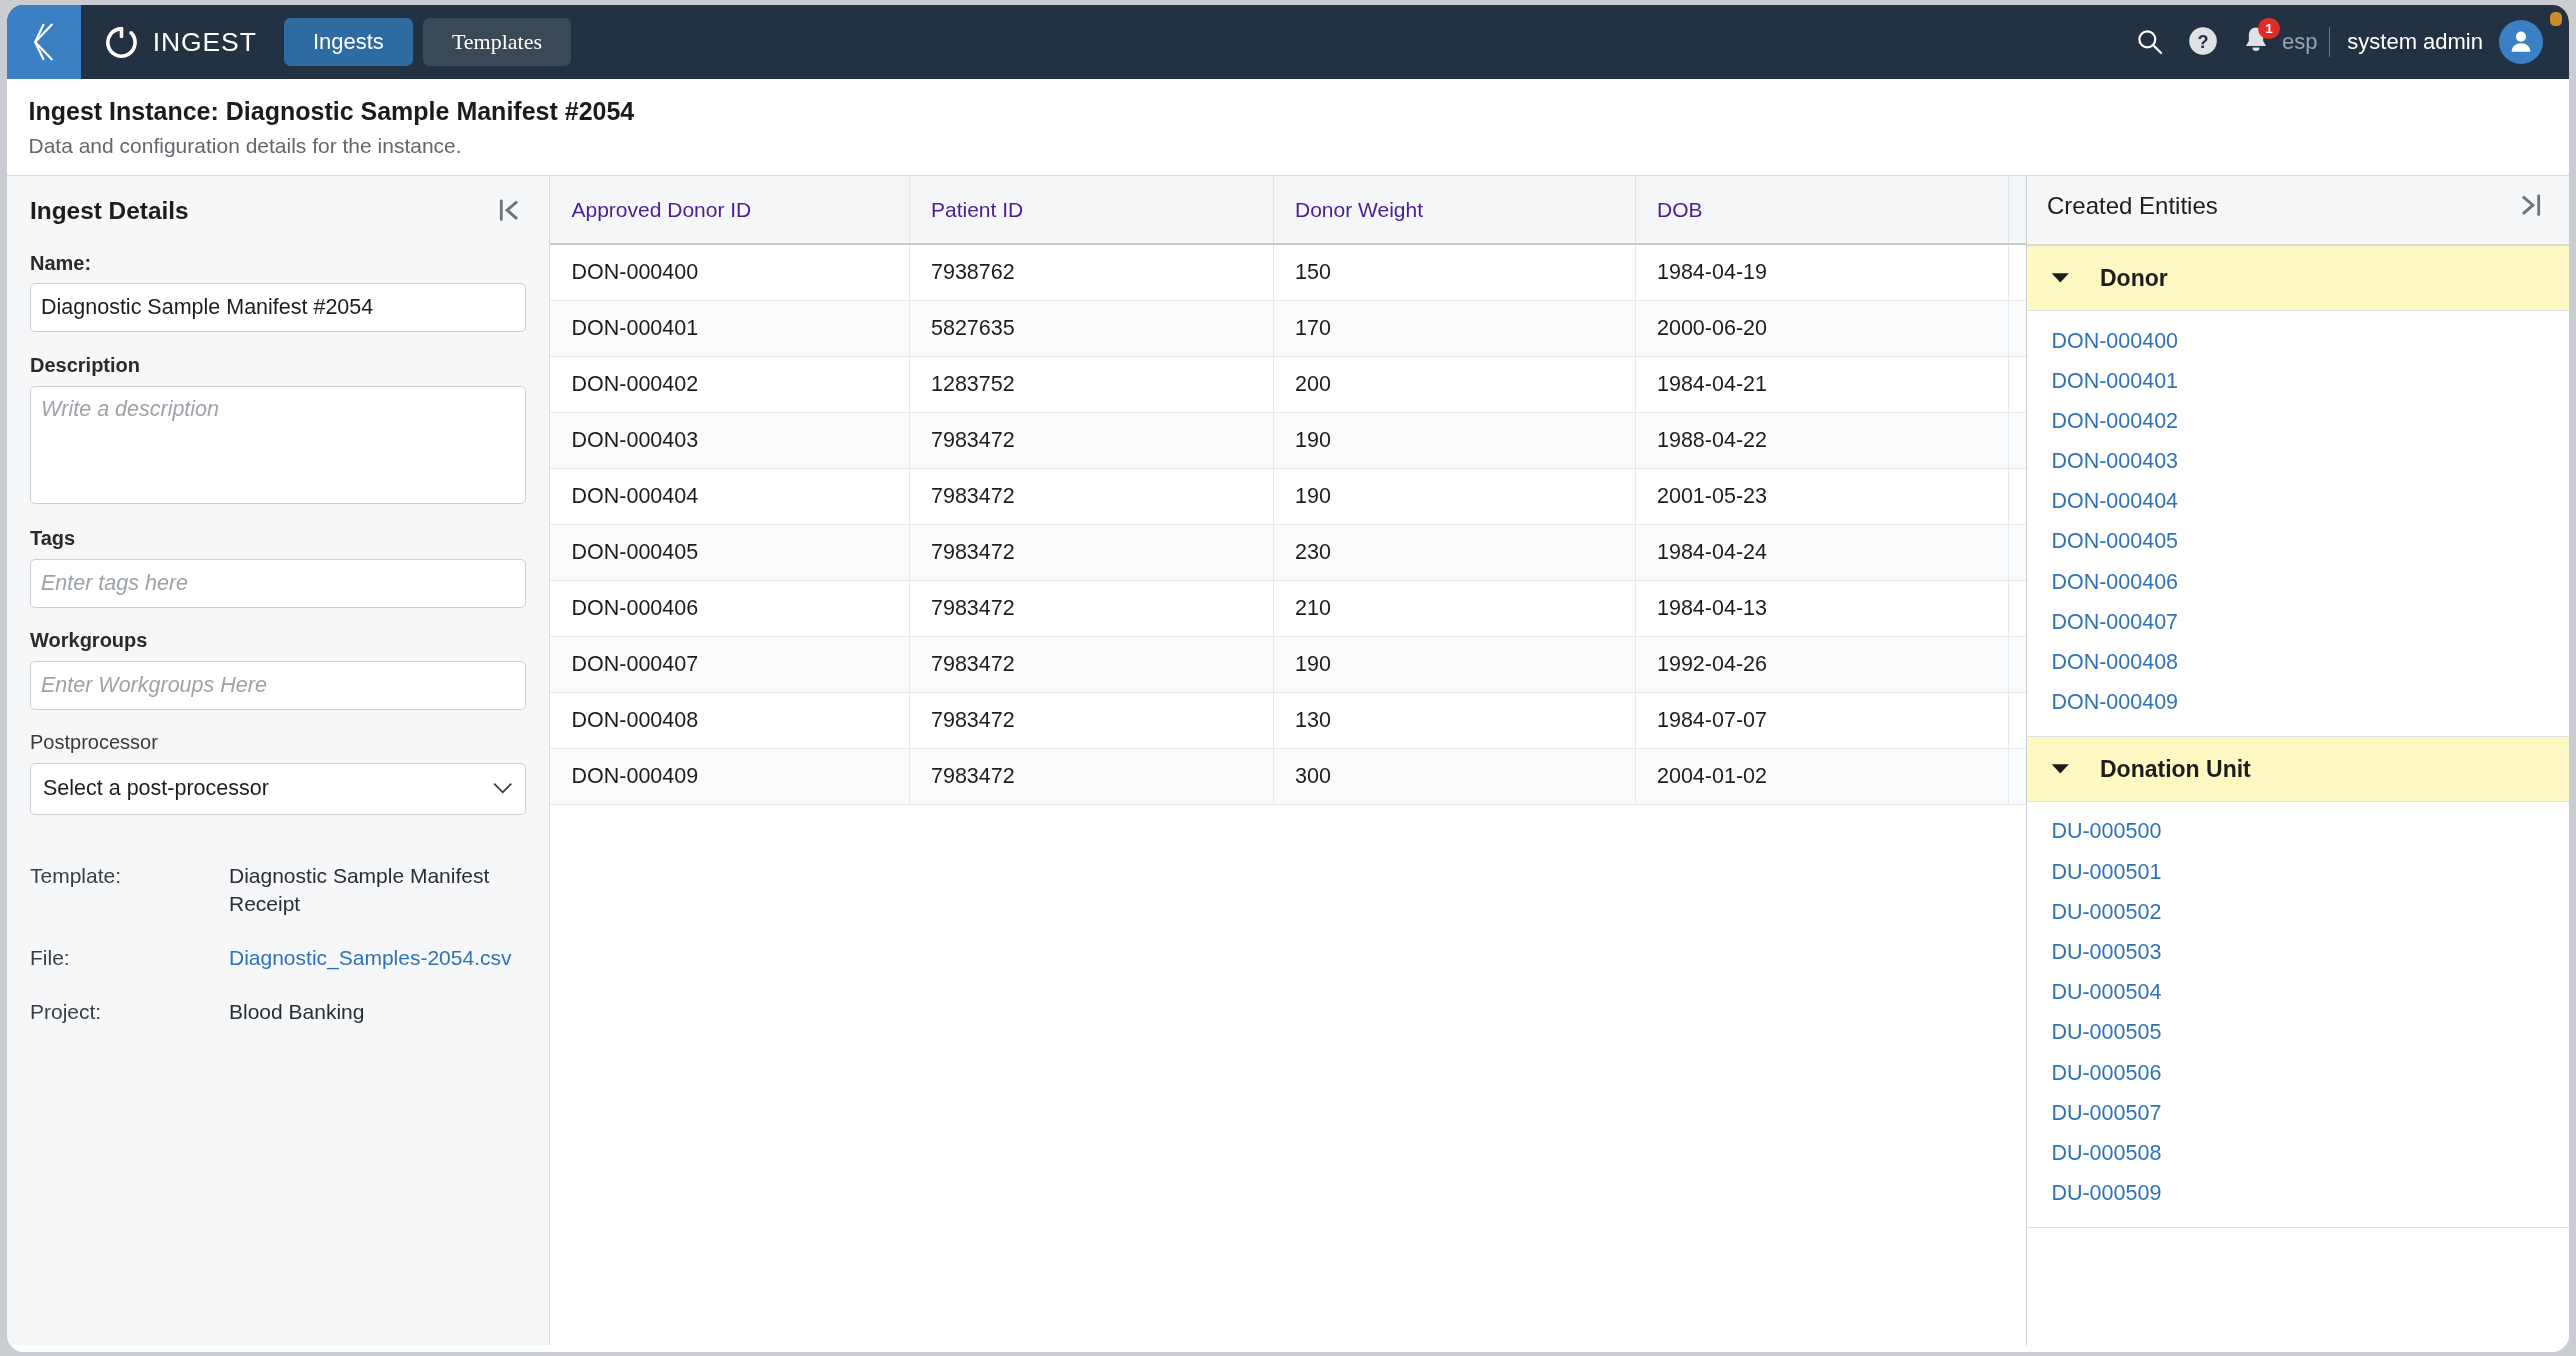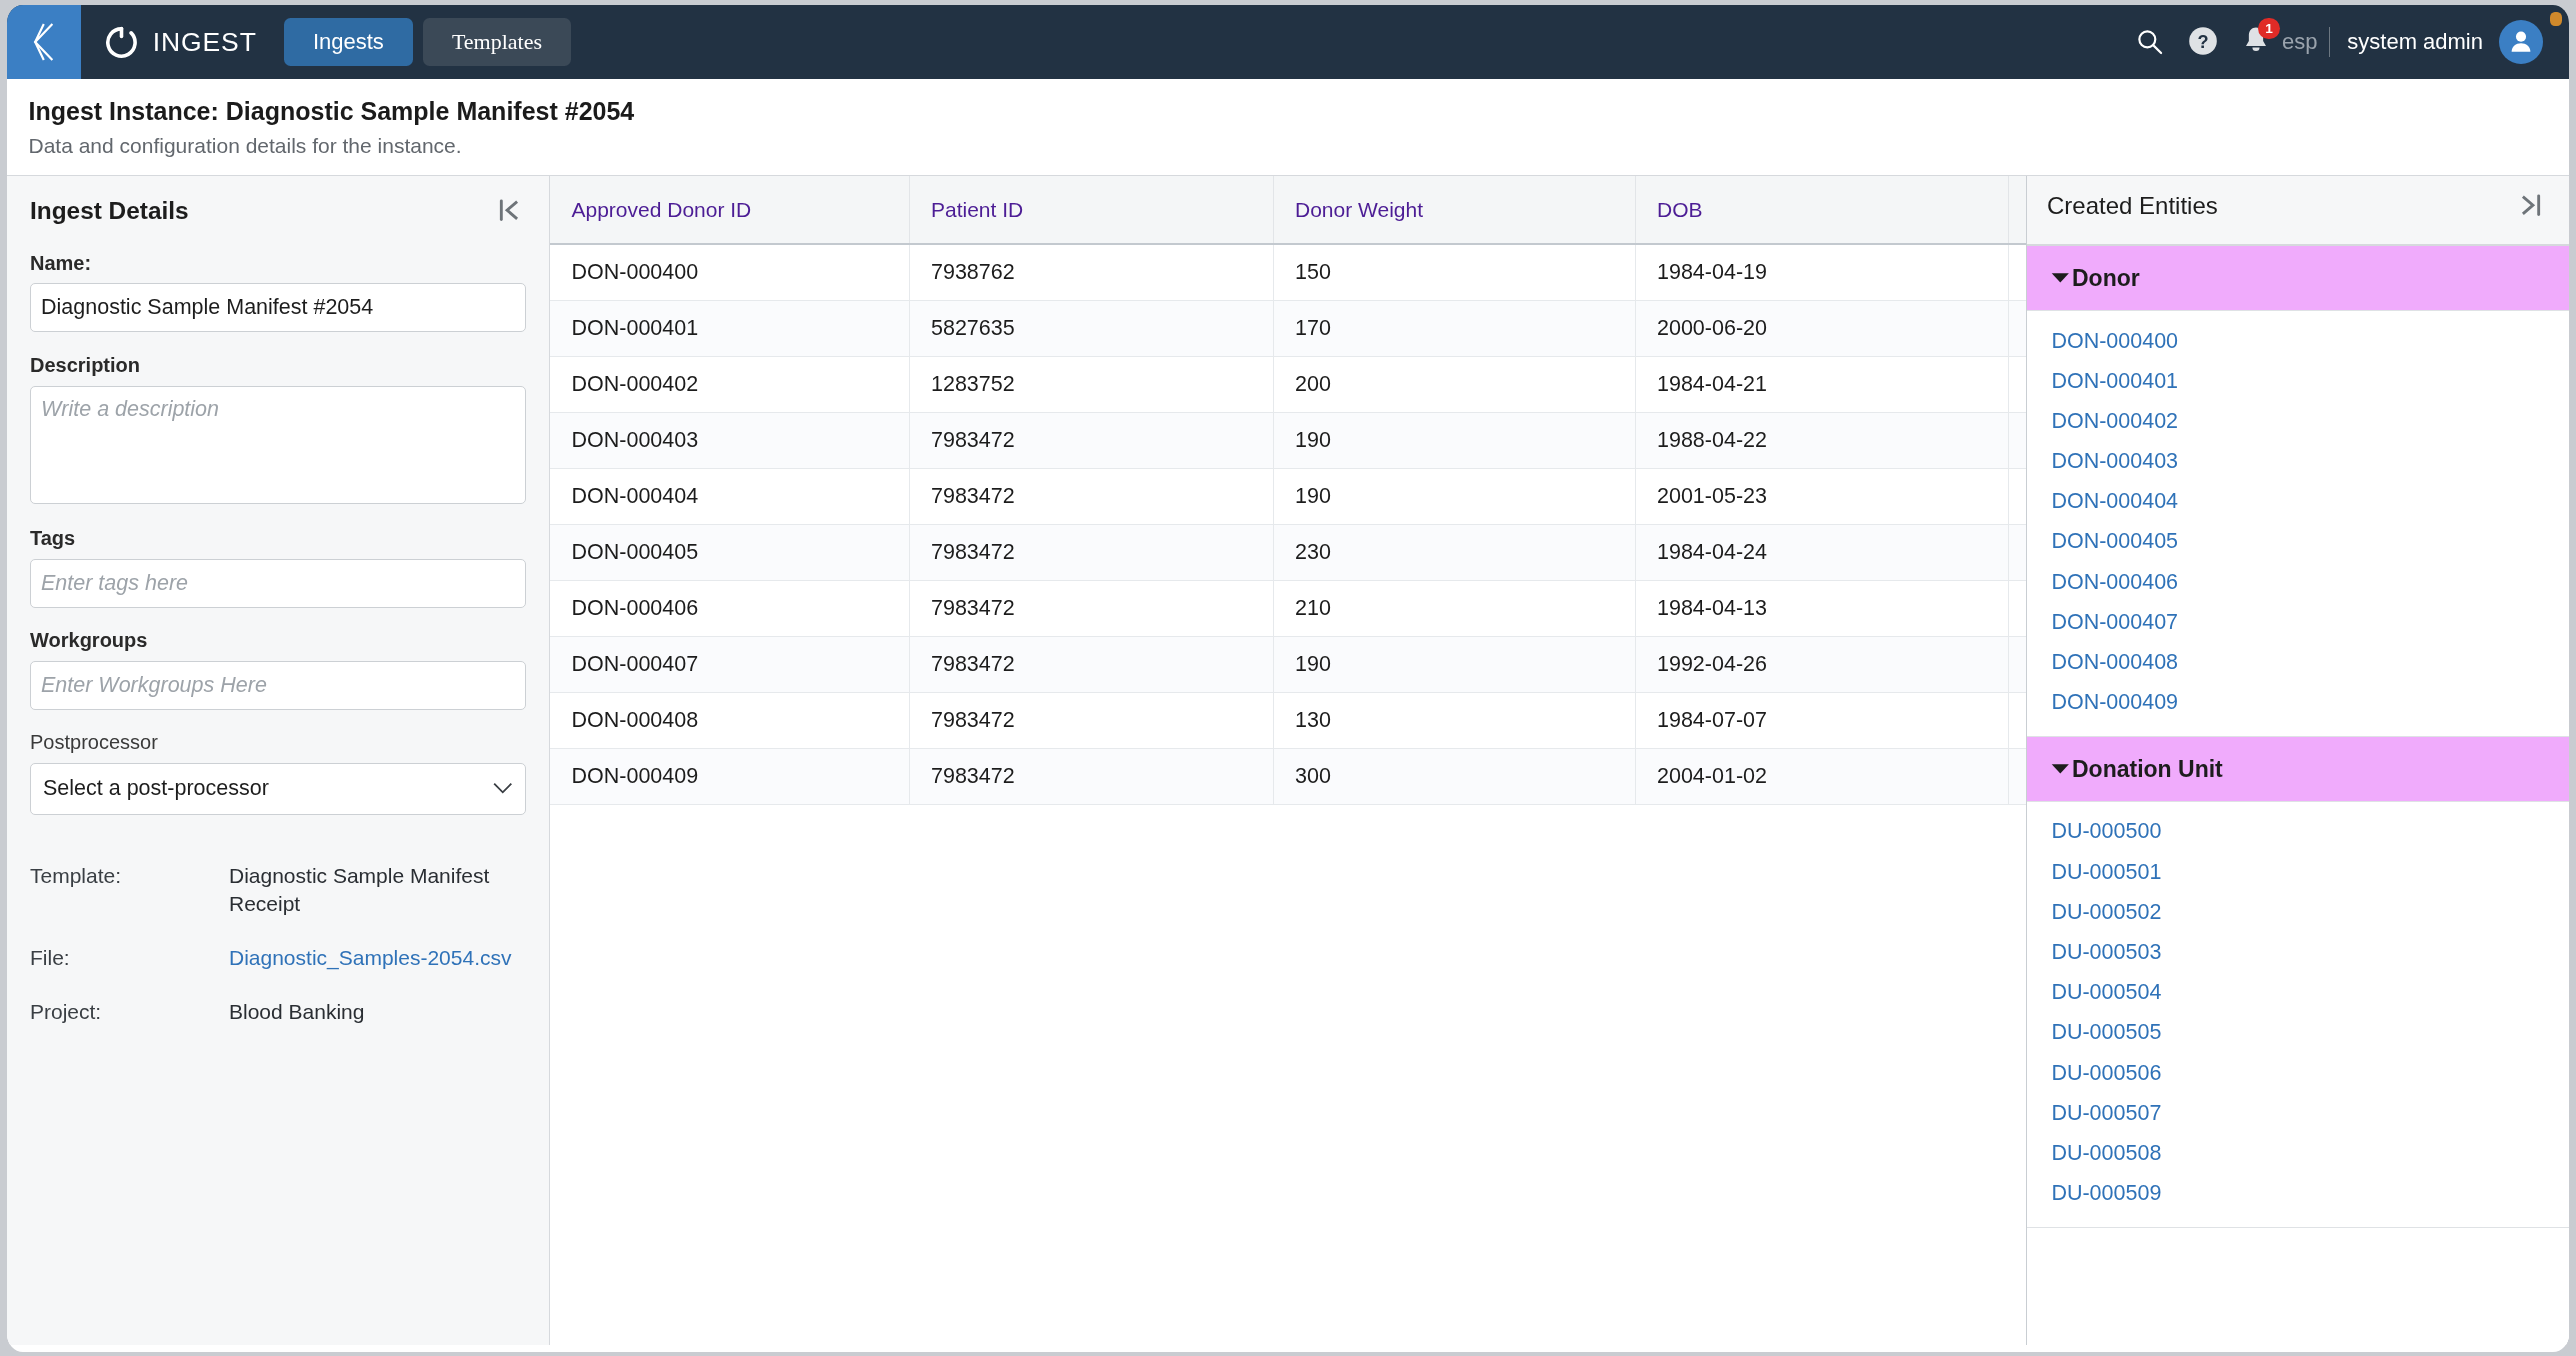--- a/index.html
+++ b/index.html
@@ -337,23 +337,23 @@
     flex: 0 0 70px;
   }
   .right-head-title {
     font-size: 24px;
     color: #1d1d1d;
   }
   .entity-group { border-bottom: 1.4px solid #dfe2e5; }
   .entity-group-head {
     display: flex;
     align-items: center;
-    gap: 2px;
+    gap: 30px;
     padding: 18.6px 20px 18.6px 24.4px;
-    background: #f0abfc;
+    background: #fef9c3;
     cursor: pointer;
     border-bottom: 1.4px solid #dfe2e5;
   }
   .entity-group-title {
     font-size: 23px;
     font-weight: bold;
     color: #1d1d1d;
   }
   .entity-items { padding: 10px 0 13px 0; background:#ffffff; }
   .entity-link {

